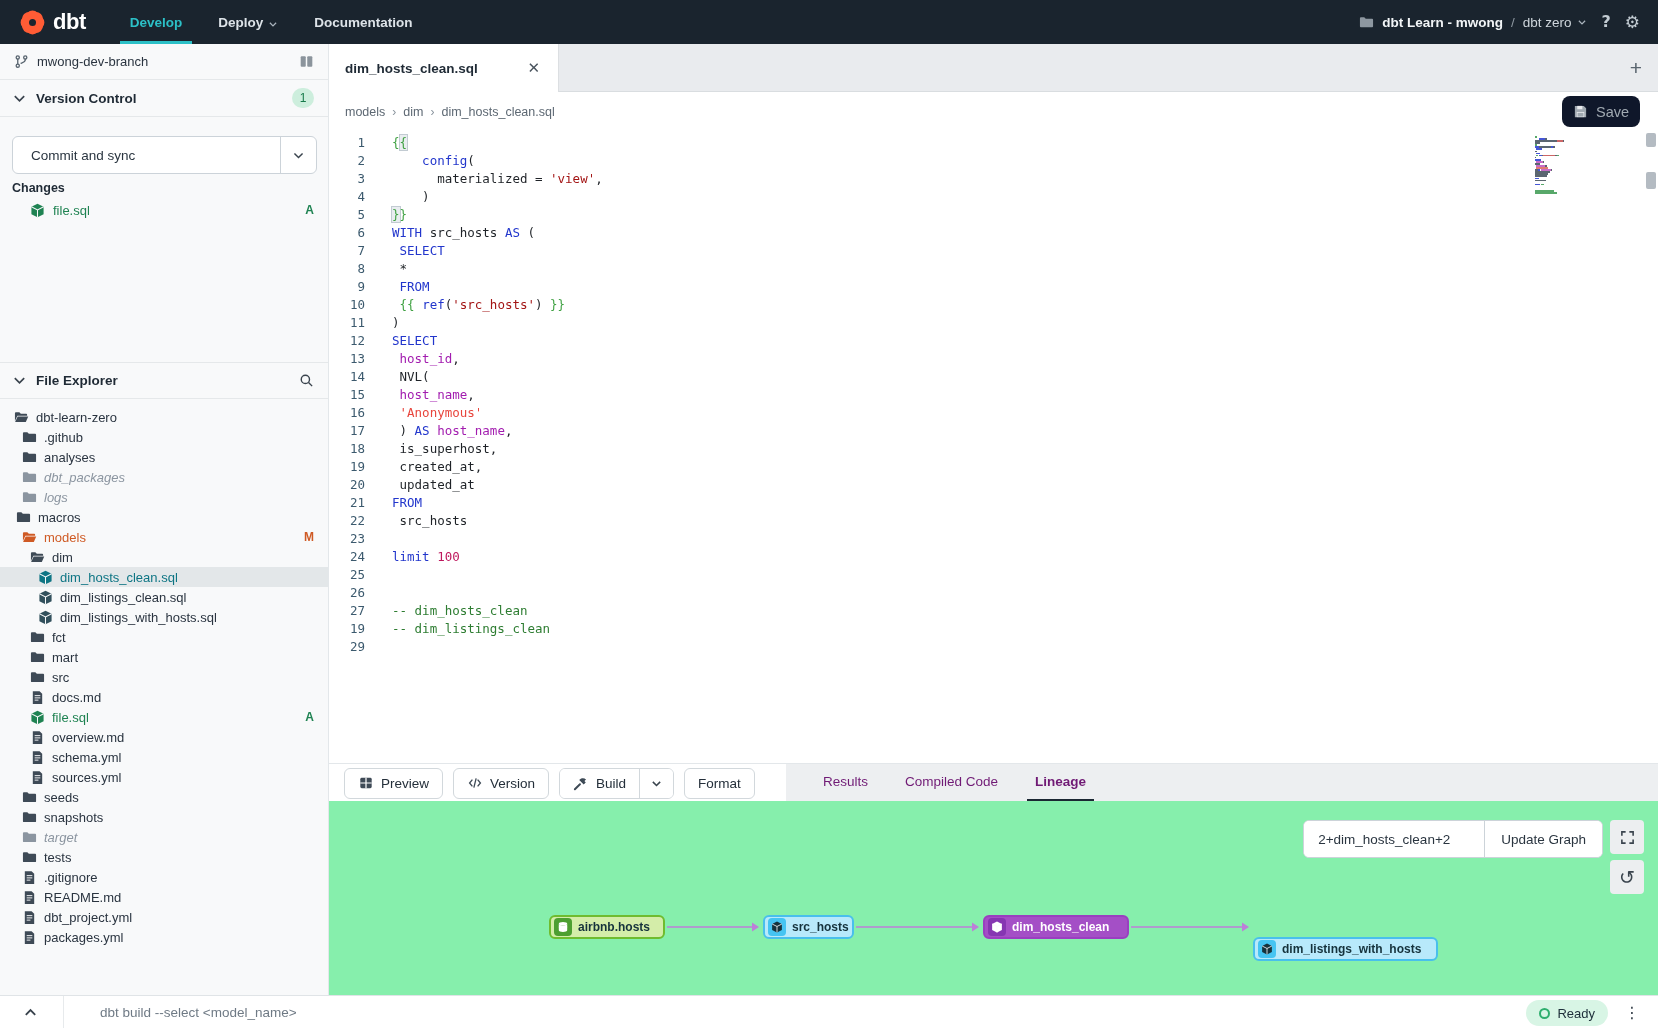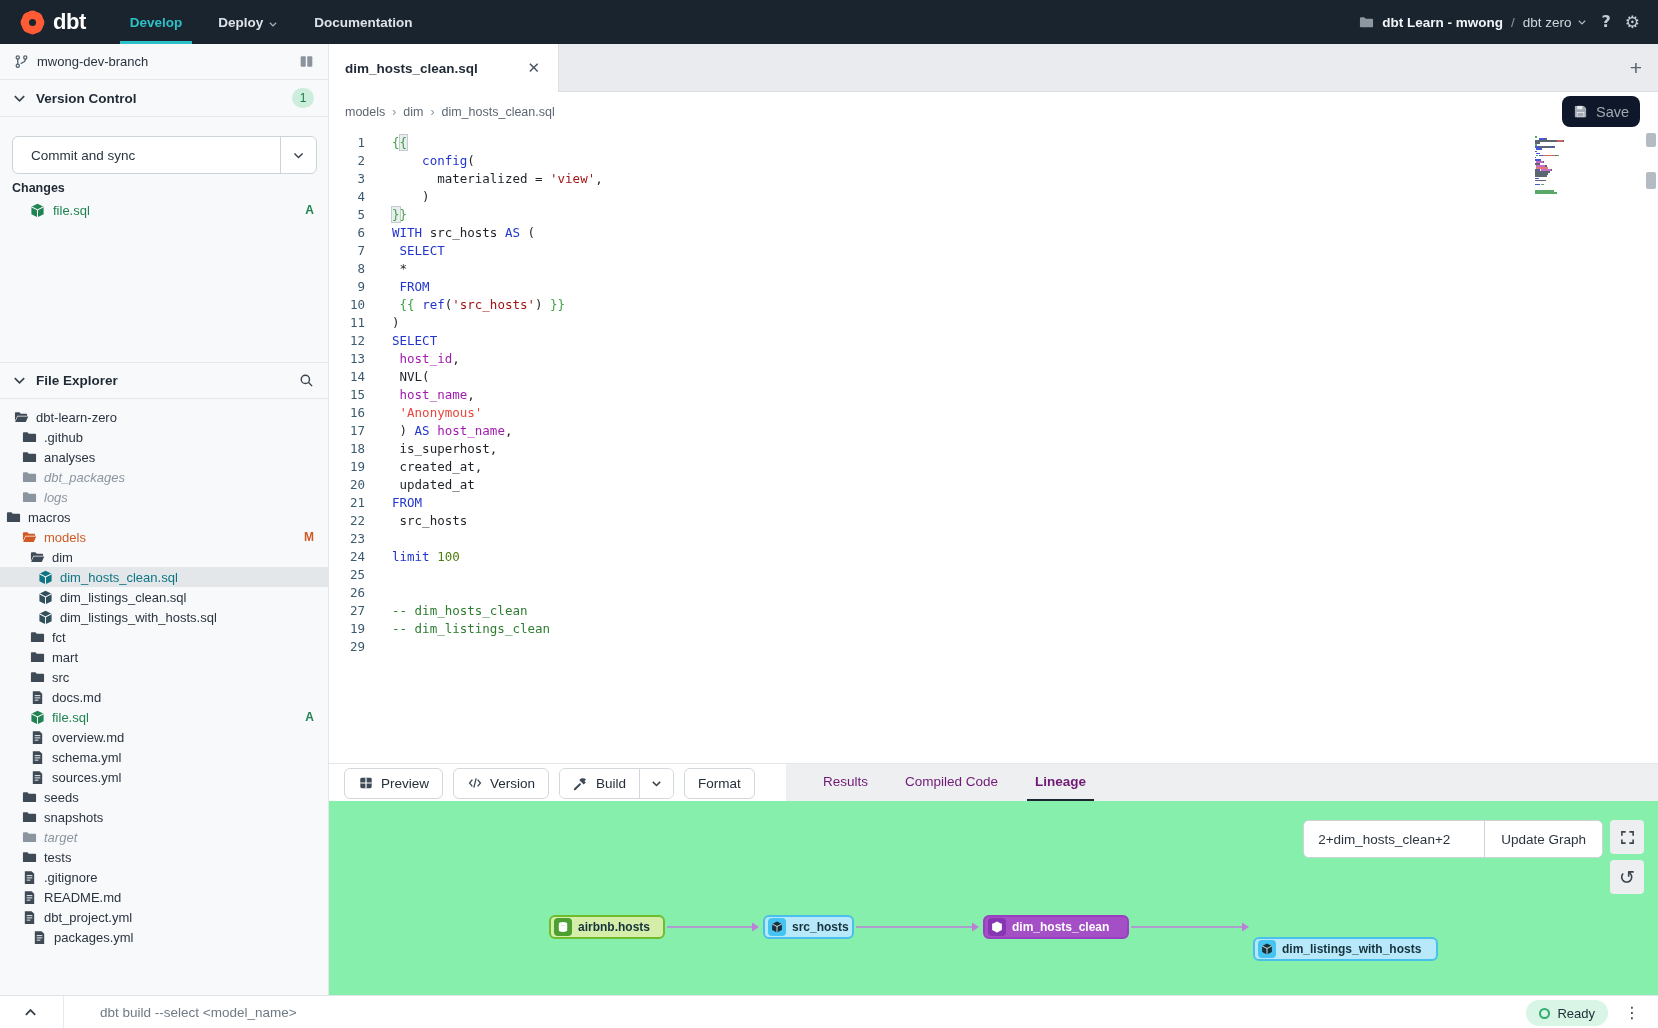--- a/index.html
+++ b/index.html
@@ -79,21 +79,21 @@
   .crumb .csep { color:#8a949e; font-size:12px; }
   .crumb .citem { cursor:pointer; }
   .save-btn { position:absolute; right:18px; top:4px; width:78px; height:31px; background:#0f172a; border-radius:8px; display:flex; align-items:center; justify-content:center; gap:8px; color:#a0a9b1; font-size:14.5px; cursor:pointer; }
   .save-btn svg { width:15px; height:15px; }
 
   
   .editor { position:absolute; left:329px; top:132px; width:1329px; height:631px; background:#fff; overflow:hidden; }
   .gutter { position:absolute; left:0; top:2px; width:36px; text-align:right; font-family:"DejaVu Sans Mono", monospace; font-size:12.5px; line-height:18px; color:#3c5a6e; }
   .code { position:absolute; left:63px; top:2px; font-family:"DejaVu Sans Mono", monospace; font-size:12.5px; line-height:18px; white-space:pre; color:#1f2328; }
   .tk-kw{color:#2236cc} .tk-jinja{color:#3fa142} .tk-str{color:#a31515} .tk-str2{color:#e8453c}
-  .tk-var{color:#a21caf} .tk-num{color:#4d7c0f} .tk-cmt{color:#2e7d32} .tk-pln{color:#1f2328}
+  .tk-var{color:#a21caf} .tk-num{color:#be185d} .tk-cmt{color:#2e7d32} .tk-pln{color:#1f2328}
   .tk-jinja-m{color:#3fa142; background:#e9edf0; box-shadow:0 0 0 1px #c2cbd2;}
   .minimap { position:absolute; left:1206px; top:4px; width:32px; }
   .mm-line { height:1.7px; margin-bottom:0.4px; white-space:nowrap; font-size:0; }
   .mm-seg { display:inline-block; height:1.7px; }
   .vmark { position:absolute; left:1317px; width:10px; background:#b4bbc2; border-radius:2px; }
 
   
   .ptoolbar { position:absolute; left:329px; top:763px; width:1329px; height:38px; background:#fff; border-top:1px solid #e3e7ea; }
   .pt-left { position:absolute; left:0; top:0; height:38px; display:flex; align-items:center; gap:10px; padding-left:15px; }
   .abtn { height:31px; background:#fff; border:1px solid #d2d8dc; border-radius:6px; display:flex; align-items:center; gap:8px; padding:0 13px; font-size:13.5px; color:#242f3a; cursor:pointer; }
@@ -286,21 +286,21 @@
             <span class="tname">dbt_packages</span>
           </div>
           <div class="tree-row muted" style="padding-left: 22px;">
             <span class="ic ">
               <svg viewBox="0 0 16 16">
                 <path fill="currentColor" d="M1 3.4a1 1 0 0 1 1-1h3.7l1.6 1.6H14a1 1 0 0 1 1 1v6.9a1 1 0 0 1-1 1H2a1 1 0 0 1-1-1z"></path>
               </svg>
             </span>
             <span class="tname">logs</span>
           </div>
-          <div class="tree-row" style="padding-left: 6px;">
+          <div class="tree-row" style="padding-left: 16px;">
             <span class="ic ">
               <svg viewBox="0 0 16 16">
                 <path fill="currentColor" d="M1 3.4a1 1 0 0 1 1-1h3.7l1.6 1.6H14a1 1 0 0 1 1 1v6.9a1 1 0 0 1-1 1H2a1 1 0 0 1-1-1z"></path>
               </svg>
             </span>
             <span class="tname">macros</span>
           </div>
           <div class="tree-row mod" style="padding-left: 22px;">
             <span class="ic orange">
               <svg viewBox="0 0 16 16">
@@ -469,21 +469,21 @@
           </div>
           <div class="tree-row" style="padding-left: 22px;">
             <span class="ic ">
               <svg viewBox="0 0 16 16">
                 <path fill="currentColor" d="M3 1.2h7.2l2.8 2.8v10.8H3z"></path>
                 <path stroke="#f8f9fa" stroke-width="1" d="M5 6h6M5 8.4h6M5 10.8h4"></path>
               </svg>
             </span>
             <span class="tname">dbt_project.yml</span>
           </div>
-          <div class="tree-row" style="padding-left: 32px;">
+          <div class="tree-row" style="padding-left: 22px;">
             <span class="ic ">
               <svg viewBox="0 0 16 16">
                 <path fill="currentColor" d="M3 1.2h7.2l2.8 2.8v10.8H3z"></path>
                 <path stroke="#f8f9fa" stroke-width="1" d="M5 6h6M5 8.4h6M5 10.8h4"></path>
               </svg>
             </span>
             <span class="tname">packages.yml</span>
           </div>
         </div>
     </div>

